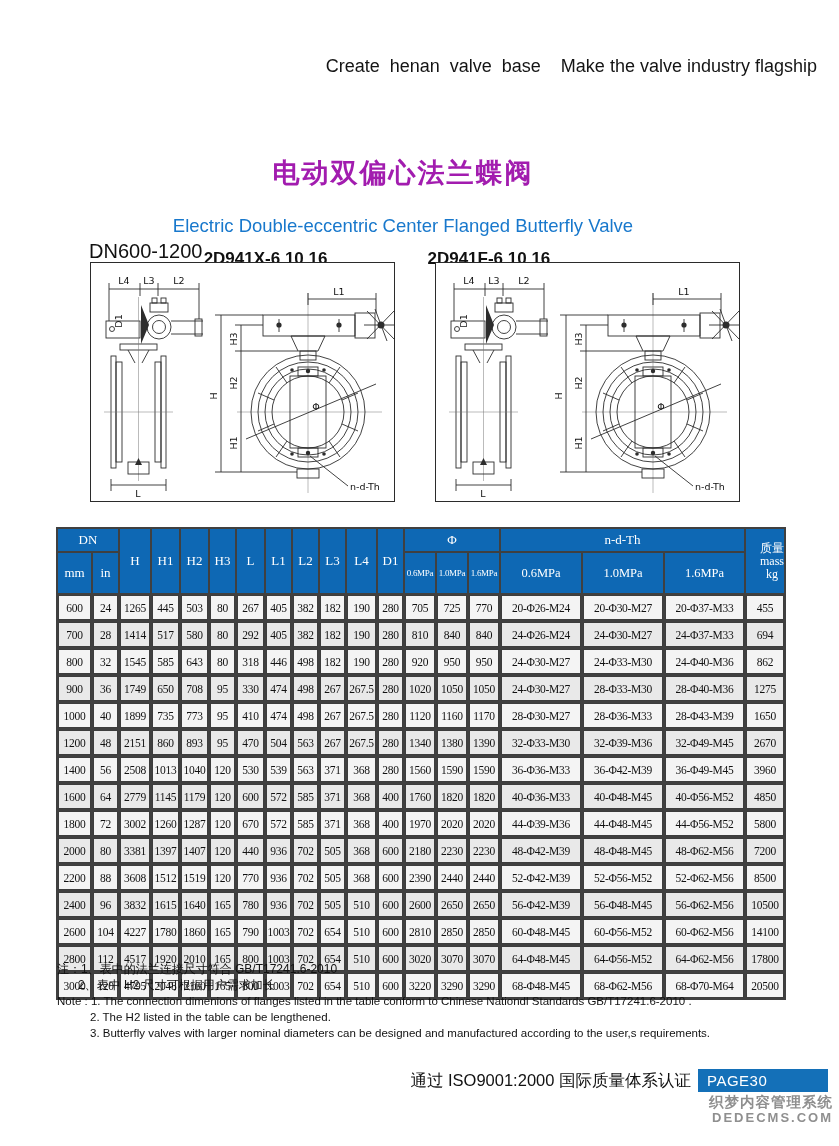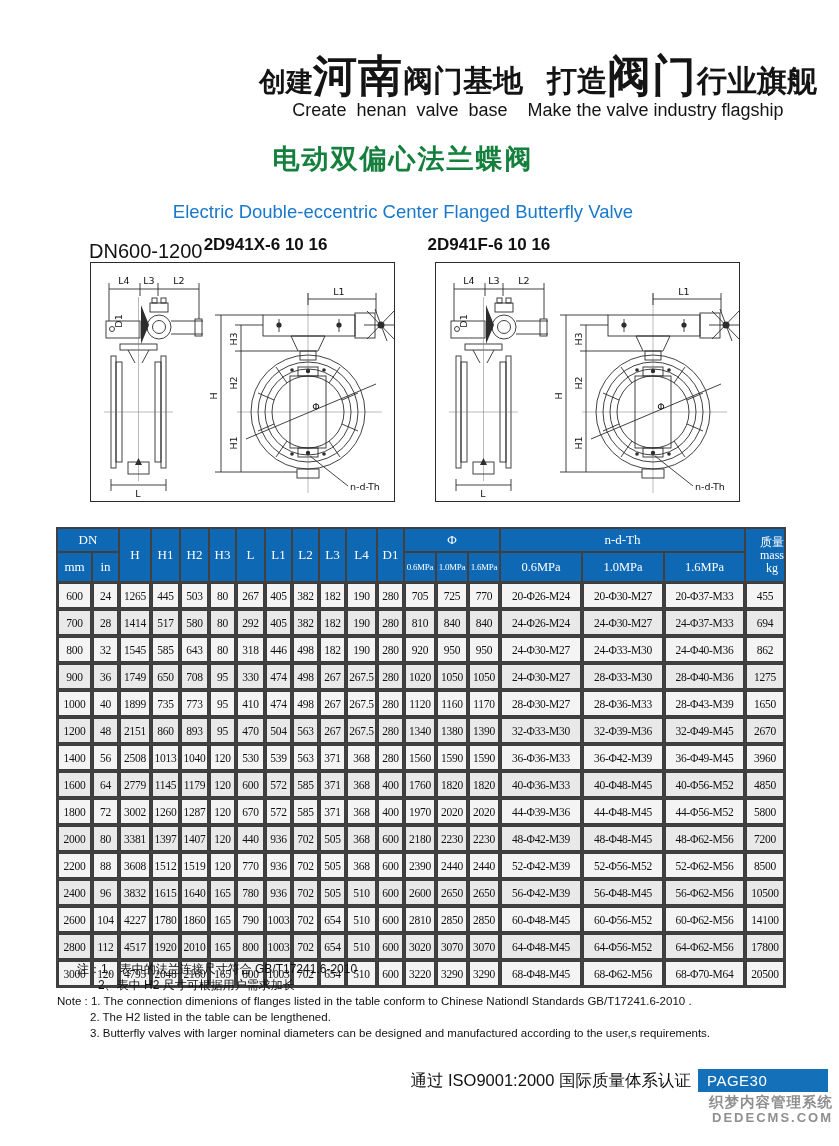--- a/index.html
+++ b/index.html
@@ -10,21 +10,21 @@
   .slogan{position:absolute;top:54px;right:22px;text-align:center;}
   .slogan-cn{display:flex;align-items:baseline;justify-content:flex-end;color:#141414;font-weight:600;line-height:1;}
   .sl-sm{font-size:27px;}
   .sl-lg{font-size:44px;letter-spacing:1px;}
   .sl-md{font-size:30px;}
   .sl-gap{display:inline-block;width:24px;}
   .slogan-en{font-size:18px;color:#141414;margin-top:2px;white-space:pre;}
 
   
   .title-block{position:absolute;top:141px;left:0;width:806px;text-align:center;}
-  .title-cn{margin:0;font-size:27px;color:#15803d;font-weight:700;letter-spacing:2px;}
+  .title-cn{margin:14px;font-size:27px;color:#a21caf;font-weight:700;letter-spacing:2px;}
   .title-en{margin:24px 0 0;font-size:18.5px;color:#1878cc;font-weight:500;}
   .models{margin-top:12px;font-size:17px;color:#111;font-weight:600;
           display:flex;justify-content:center;gap:100px;position:relative;left:-26px;}
 
   
   .dn-label{position:absolute;top:240px;font-size:20px;color:#111;}
   .dn-left{left:89px;}
   .dn-right{left:436px;margin-top:34px;}
   .diagram-box{position:absolute;top:262px;width:303px;height:238px;border:1px solid #2b2b2b;background:#fff;}
   .db-left{left:90px;}
@@ -34,31 +34,31 @@
   .dwg .fl{fill:#2d2d2d;stroke:none;}
   .dwg .cl{stroke:#777;stroke-width:0.5;}
   .dwg text{fill:#111;font-size:9.5px;text-anchor:middle;stroke:none;font-family:"DejaVu Sans",sans-serif;}
 
   
   .spec-table{position:absolute;top:527px;left:56px;border-collapse:separate;border-spacing:2px;
               table-layout:fixed;background:#404040;font-family:Liberation Serif, serif;}
   .spec-table th{background:#0e68b4;color:#fff;font-weight:400;padding:0;text-align:center;
                  font-size:13px;vertical-align:middle;}
   .spec-table thead tr.r1 th{height:22px;}
-  .spec-table thead tr.r2 th{height:28px;}
+  .spec-table thead tr.r2 th{height:40px;}
   .spec-table th.th-small{font-size:9px;letter-spacing:-0.3px;}
   .spec-table th.th-mpa{font-size:12.5px;}
   .spec-table th.th-mass{font-size:12px;line-height:13px;padding-left:14px;}
   .spec-table td{border:1px solid #3d3d3d;background:#f4f4f4;text-align:center;
                  font-size:11.5px;letter-spacing:-0.3px;color:#111;height:23px;padding:0;vertical-align:middle;}
   .spec-table tbody tr:nth-child(even) td{background:#e9e9e9;}
 
   
   .notes{position:absolute;top:961px;left:57px;line-height:16px;color:#111;}
-  .note-cn{font-size:12px;margin-left:20px;}
+  .note-cn{font-size:12px;}
   .note-cn.ind{padding-left:21px;}
   .note-en{font-size:11.5px;}
   .note-en.ind{padding-left:33px;}
 
   
   .footer{position:absolute;top:1069px;left:0;width:828px;display:flex;justify-content:flex-end;
           align-items:center;gap:7px;}
   .cert{font-size:16.5px;color:#111;}
   .pagebox{display:flex;align-items:center;background:#1470b8;color:#fff;font-size:15px;
            width:130px;height:23px;padding-left:9px;box-sizing:border-box;letter-spacing:0.5px;}
@@ -67,29 +67,20 @@
   .watermark{position:absolute;top:1095px;right:6px;text-align:right;color:#8f8f8f;font-weight:700;line-height:15px;}
   .wm1{font-size:14.5px;letter-spacing:1px;text-shadow:1px 1px 0 #fff;}
   .wm2{font-size:13px;letter-spacing:2px;text-shadow:1px 1px 0 #fff;}
 </style>
 </head>
 <body>
 
 <div class="page">
 
   <div class="slogan">
-    <div class="slogan-cn">
-      <span class="sl-sm">创建</span>
-      <span class="sl-lg">河南</span>
-      <span class="sl-md">阀门基地</span>
-      <span class="sl-gap"></span>
-      <span class="sl-md">打造</span>
-      <span class="sl-lg">阀门</span>
-      <span class="sl-md">行业旗舰</span>
-    </div>
     <div class="slogan-en">Create  henan  valve  base    Make the valve industry flagship</div>
   </div>
 
   <div class="title-block">
     <h1 class="title-cn">电动双偏心法兰蝶阀</h1>
     <h2 class="title-en">Electric Double-eccentric Center Flanged Butterfly Valve</h2>
     <div class="models">
       <span>2D941X-6 10 16</span>
       <span>2D941F-6 10 16</span>
     </div>

